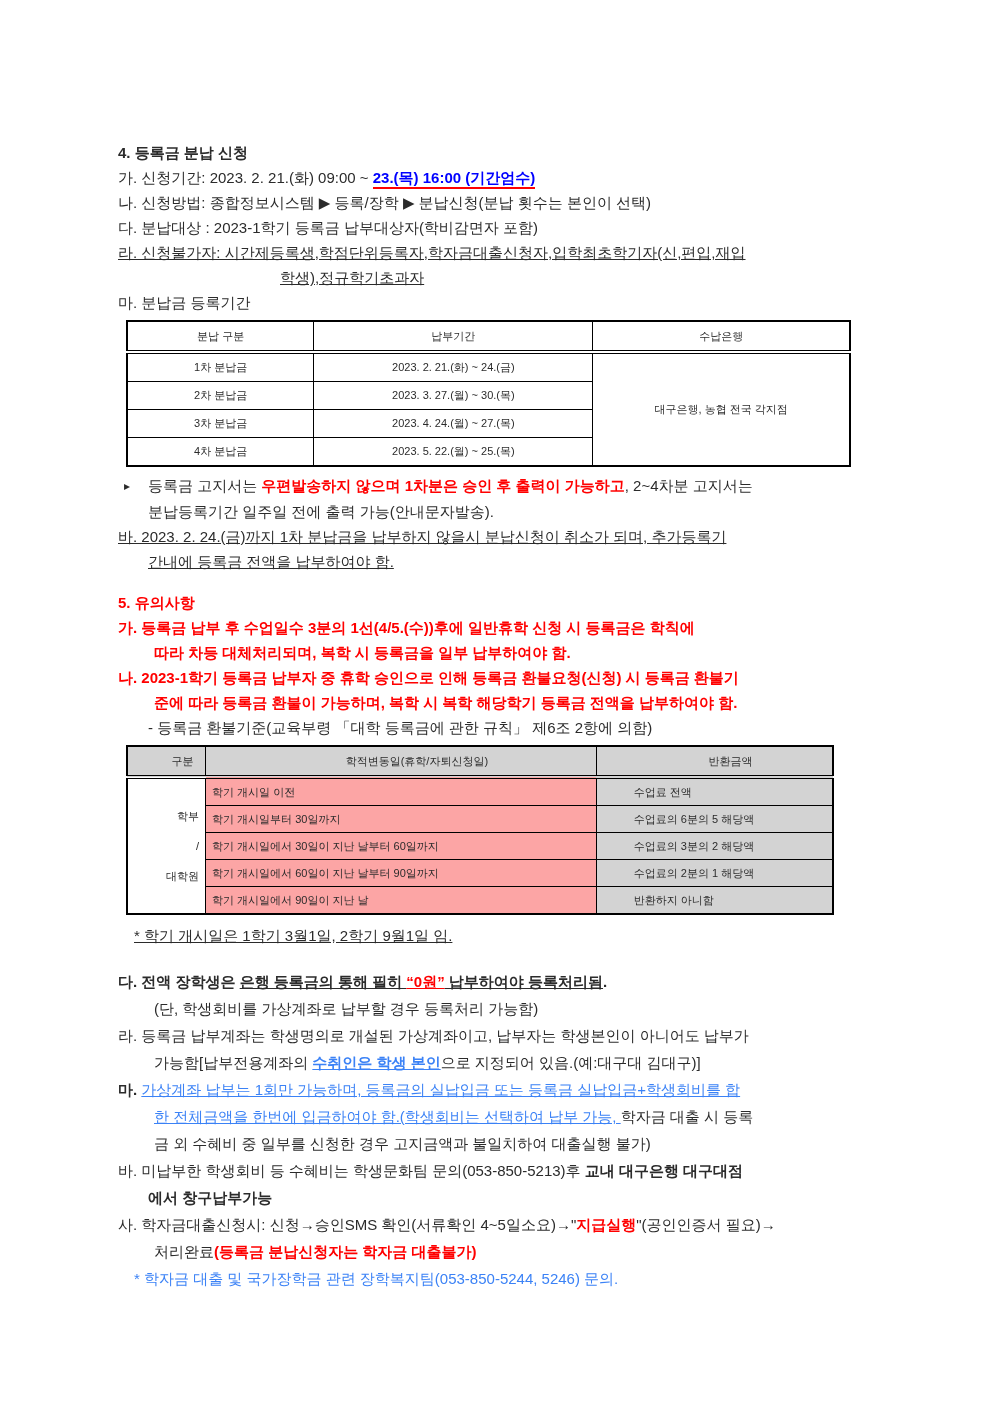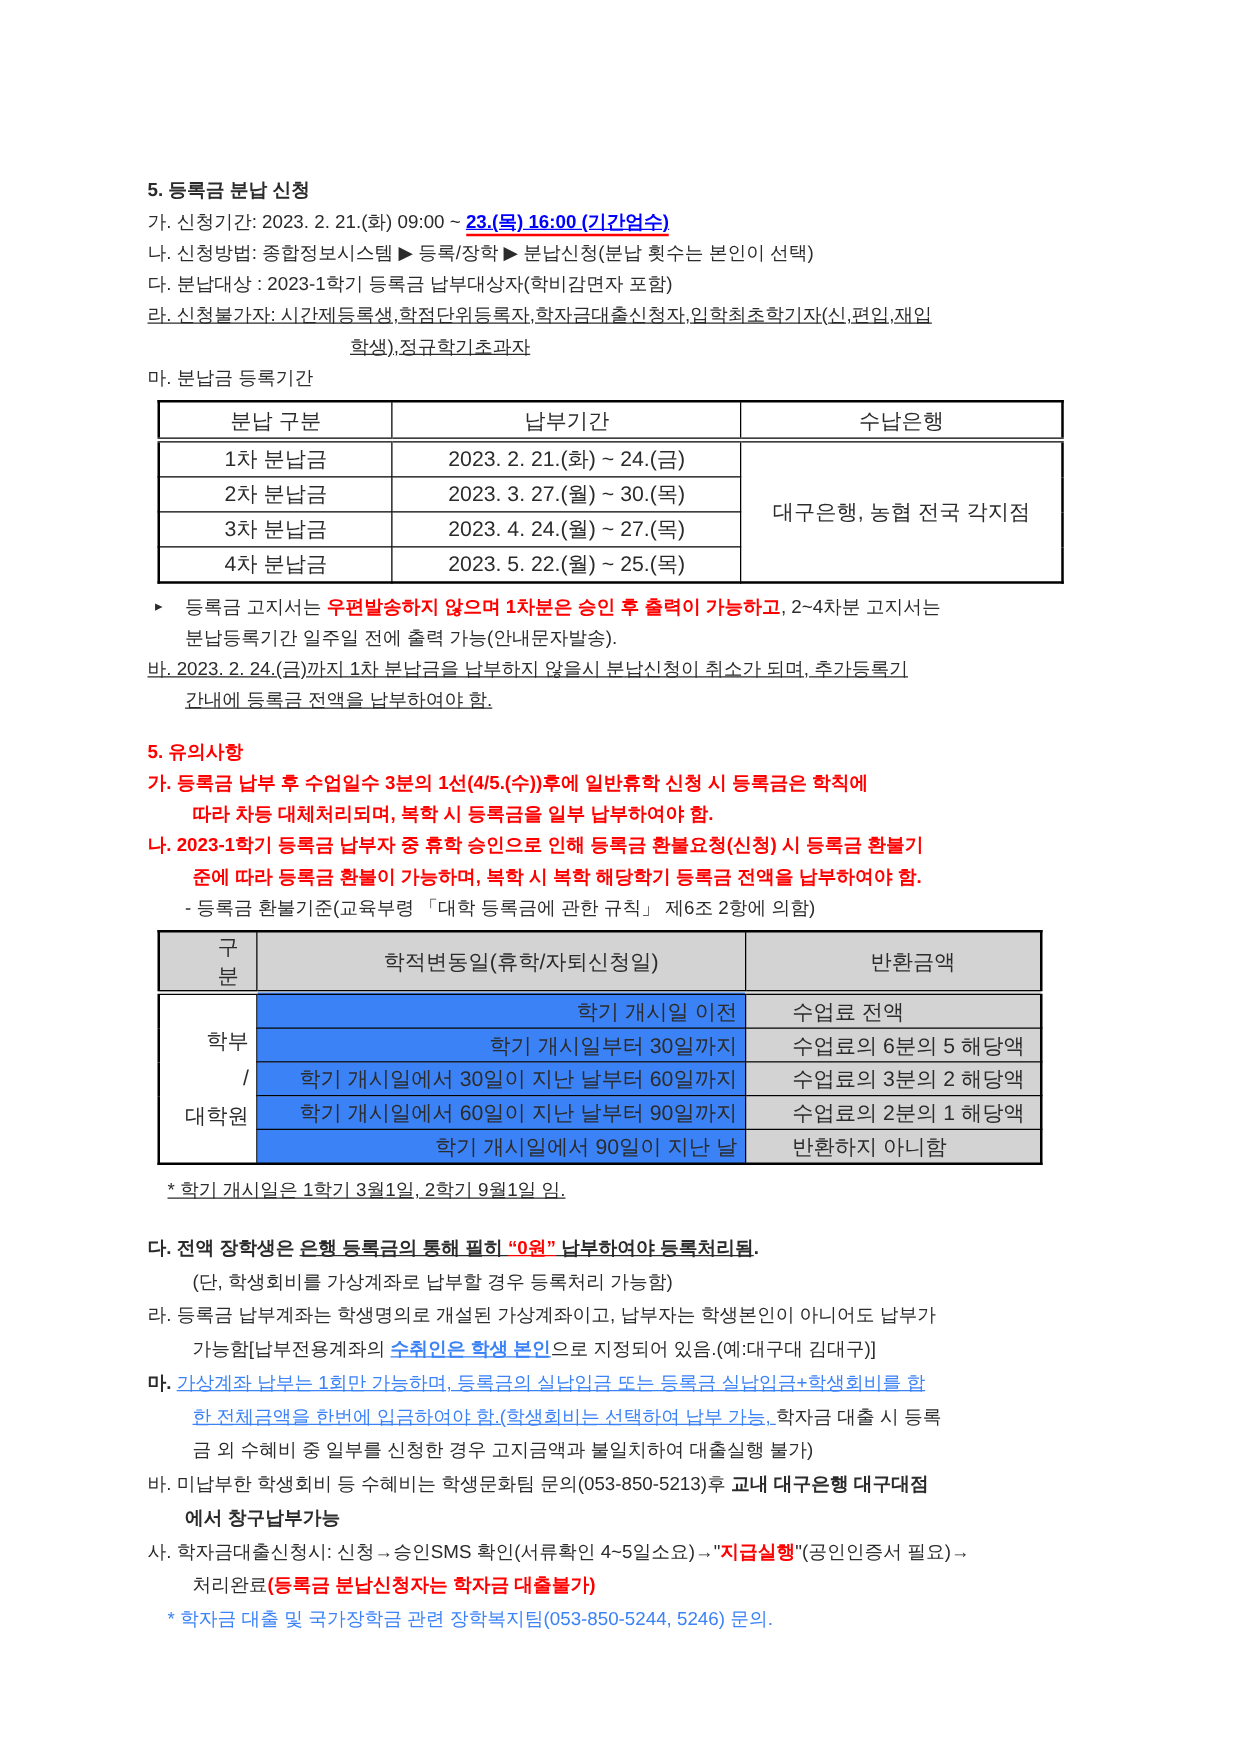--- a/index.html
+++ b/index.html
@@ -13,55 +13,55 @@
   .content{position:absolute;top:140px;left:118px;width:768px;font-size:15px;}
   .line{line-height:25px;white-space:nowrap;}
   .sec5b .line{line-height:27px;}
   .bold{font-weight:bold;}
   .red{color:#ff0000;}
   .blue{color:#3b82f6;}
   .u{text-decoration:underline;}
   .heading{font-weight:bold;color:#2b2b2b;}
   .heading.red{color:#ff0000;}
   .deadline{
-    color:#0000ff;font-weight:bold;text-decoration:underline;
+    color:#0000ff;font-weight:bold;
     border-bottom:2px solid #ff0000;padding-bottom:1px;
   }
   .ind-ra2{padding-left:162px;}
   .ind-sm{padding-left:30px;}
   .ind-md{padding-left:36px;}
   .ind-note{padding-left:16px;}
   .bullet-row{padding-left:6px;}
   .bullet-glyph{display:inline-block;width:24px;font-size:12px;vertical-align:1px;}
   .gap16{margin-top:16px;}
   .gap20{margin-top:20px;}
   .gap8{margin-top:8px;}
   table{border-collapse:collapse;border:2px solid #000;margin:5px 0 6px 8px;
-        font-size:17px;color:#2b2b2b;table-layout:fixed;}
+        font-size:11px;color:#2b2b2b;table-layout:fixed;}
   th,td{border:1px solid #000;padding:0 6px;height:27px;}
   thead th{border-bottom:4px double #000;font-weight:normal;height:28px;text-align:center;}
   .t1{width:725px;}
   .t1 .c1{width:178px;} .t1 .c2{width:266px;} .t1 .c3{width:245px;}
   .t1 td{text-align:center;}
   .t2{width:708px;}
   .t2 .c1{width:75px;} .t2 .c2{width:373px;} .t2 .c3{width:226px;}
   .t2 thead th{background:#d3d3d3;padding-left:38px;}
   .t2 td.refund{background:#d3d3d3;text-align:left;padding-left:37px;}
-  .t2 td.cond{text-align:right;background:#3b82f6;}
+  .t2 td.cond{text-align:left;background:#fca5a5;}
   .t2 td.group{text-align:right;background:#fff;vertical-align:middle;margin-top:24px;}
   .t2 td.group div{line-height:30px;}
   .t2 td{height:26px;}
 </style>
 </head>
 <body>
 
 <div class="page">
   <div class="content">
 
-    <div class="line heading">5. 등록금 분납 신청</div>
+    <div class="line heading">4. 등록금 분납 신청</div>
 
     <div class="line"><span>가. 신청기간: 2023. 2. 21.(화) 09:00 ~ </span><span class="deadline">23.(목) 16:00 (기간엄수)</span></div>
 
     <div class="line">나. 신청방법: 종합정보시스템 ▶ 등록/장학 ▶ 분납신청(분납 횟수는 본인이 선택)</div>
     <div class="line">다. 분납대상 : 2023-1학기 등록금 납부대상자(학비감면자 포함)</div>
     <div class="line u">라. 신청불가자: 시간제등록생,학점단위등록자,학자금대출신청자,입학최초학기자(신,편입,재입</div>
     <div class="line u ind-ra2">학생),정규학기초과자</div>
     <div class="line">마. 분납금 등록기간</div>
 
     <table class="t1">

